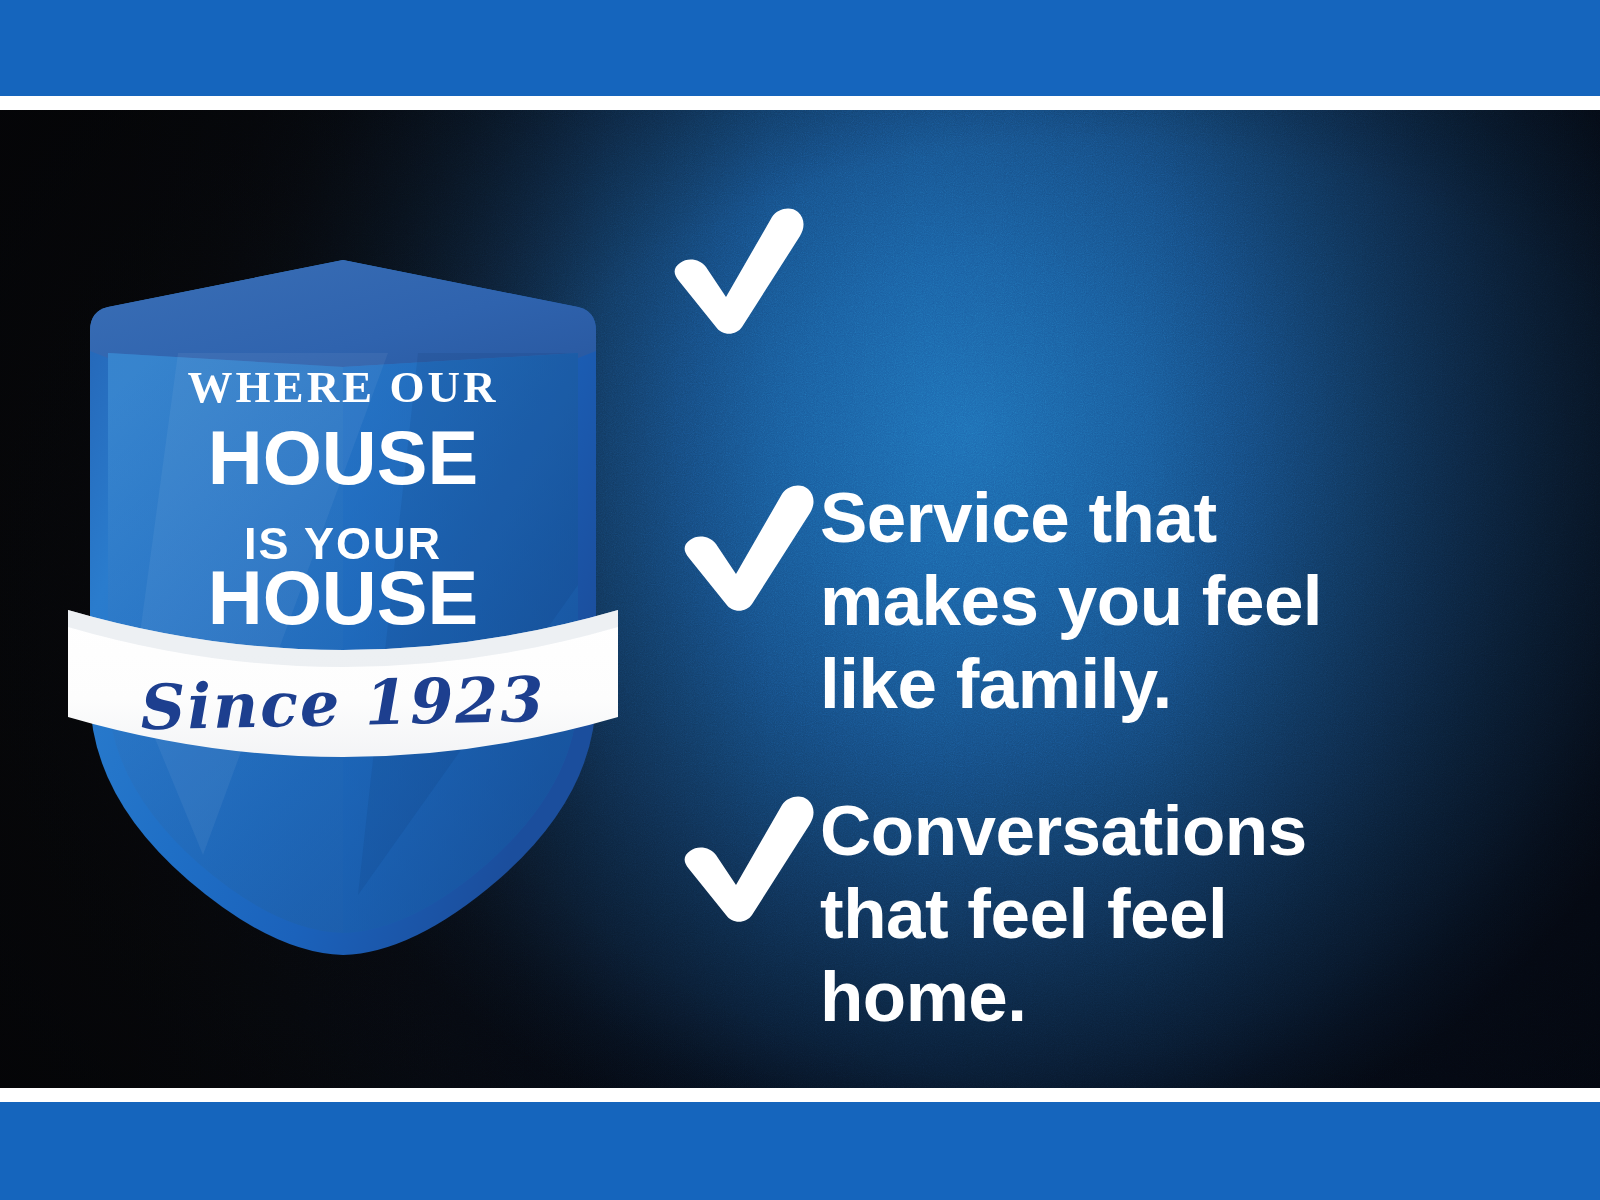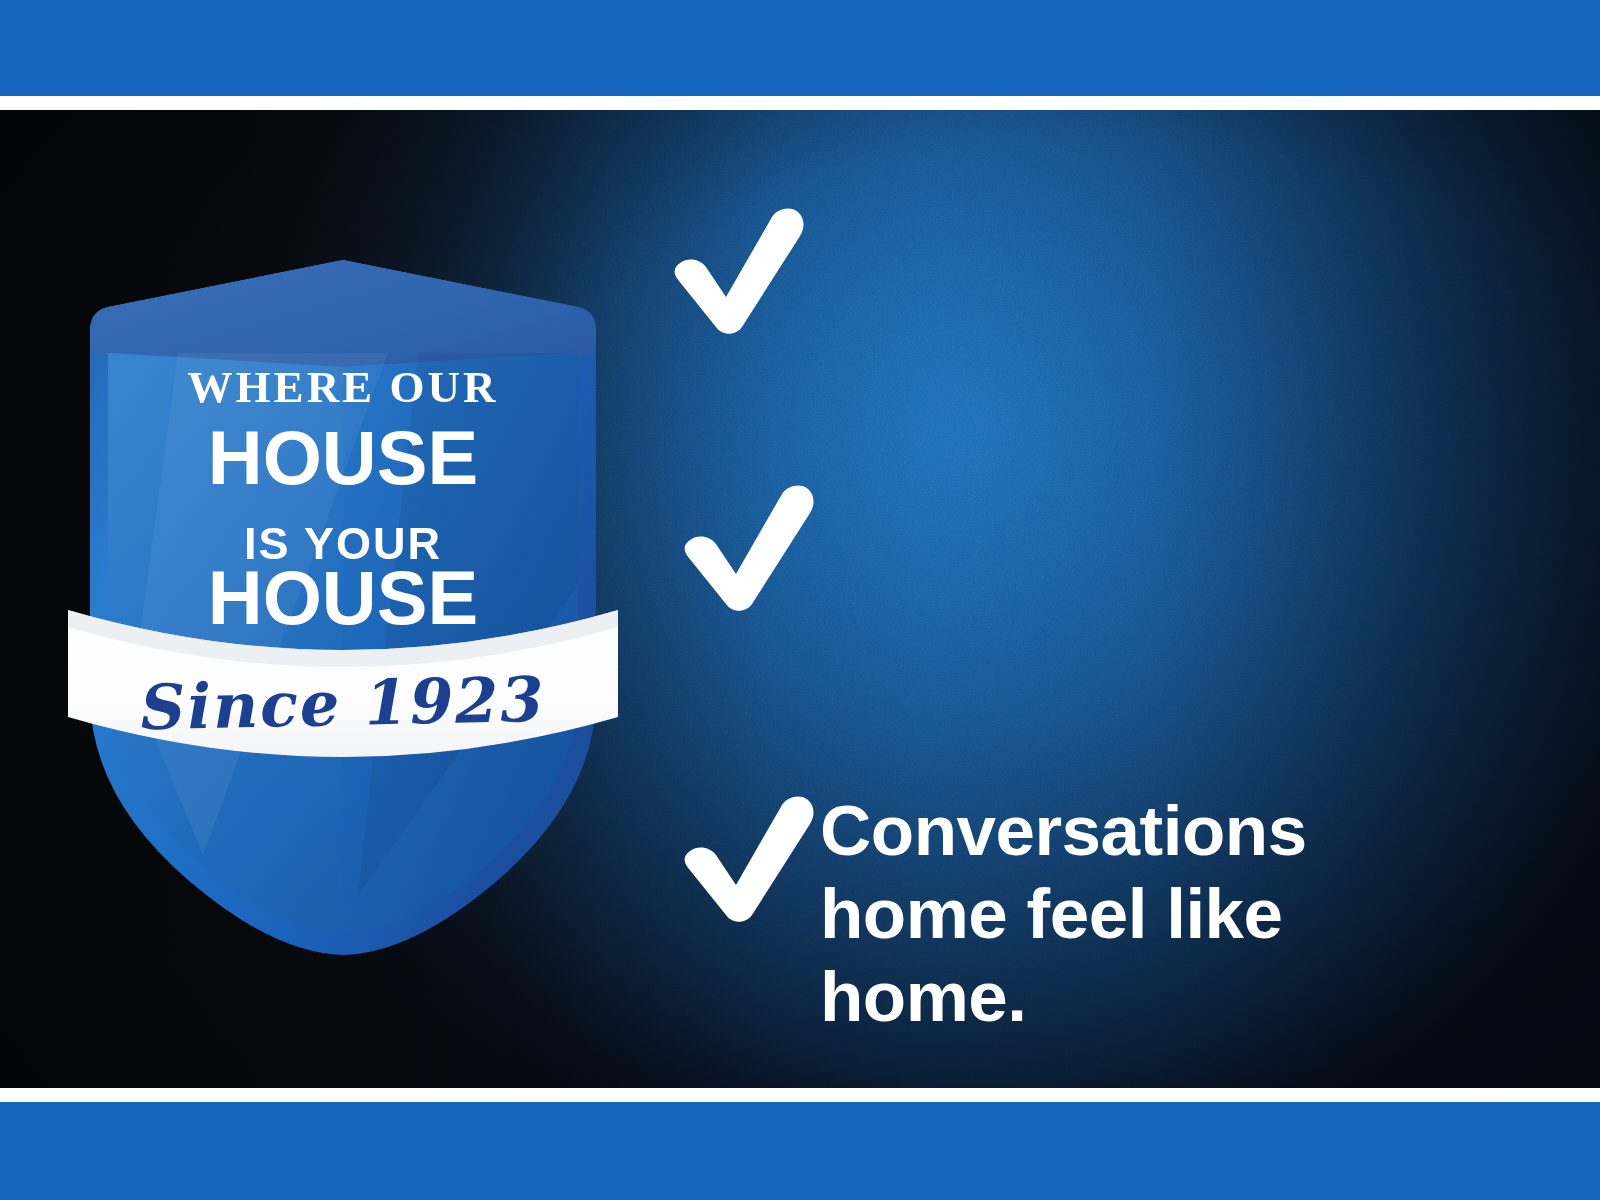--- a/index.html
+++ b/index.html
@@ -352,38 +352,39 @@
                    L 66 92
                    L 112 12
                    C 118 3 131 1 138 7
                    C 145 13 145 23 140 31
                    L 82 122
                    C 76 131 62 131 56 122
                    L 19 76
                    C 13 69 13 63 20 58 Z" fill="#ffffff"></path>
         </svg>
       </div>
+      <div class="bullet-text">Service that makes you feel like family.</div>
     </div>
 
     <div class="bullet" id="bullet-2">
       <div class="check-wrap">
         <svg width="150" height="130" viewBox="0 0 150 130">
           <path d="M 20 58
                    C 28 52 40 54 46 62
                    L 66 92
                    L 112 12
                    C 118 3 131 1 138 7
                    C 145 13 145 23 140 31
                    L 82 122
                    C 76 131 62 131 56 122
                    L 19 76
                    C 13 69 13 63 20 58 Z" fill="#ffffff"></path>
         </svg>
       </div>
-      <div class="bullet-text">Conversations home feel like home.</div>
+      <div class="bullet-text">Conversations that feel feel home.</div>
     </div>
 
   </div>
 
   <div class="whitestrip" id="whitestrip-bottom"></div>
   <div class="brandbar" id="brandbar-bottom"></div>
 
 </div>
 
 </body></html>

